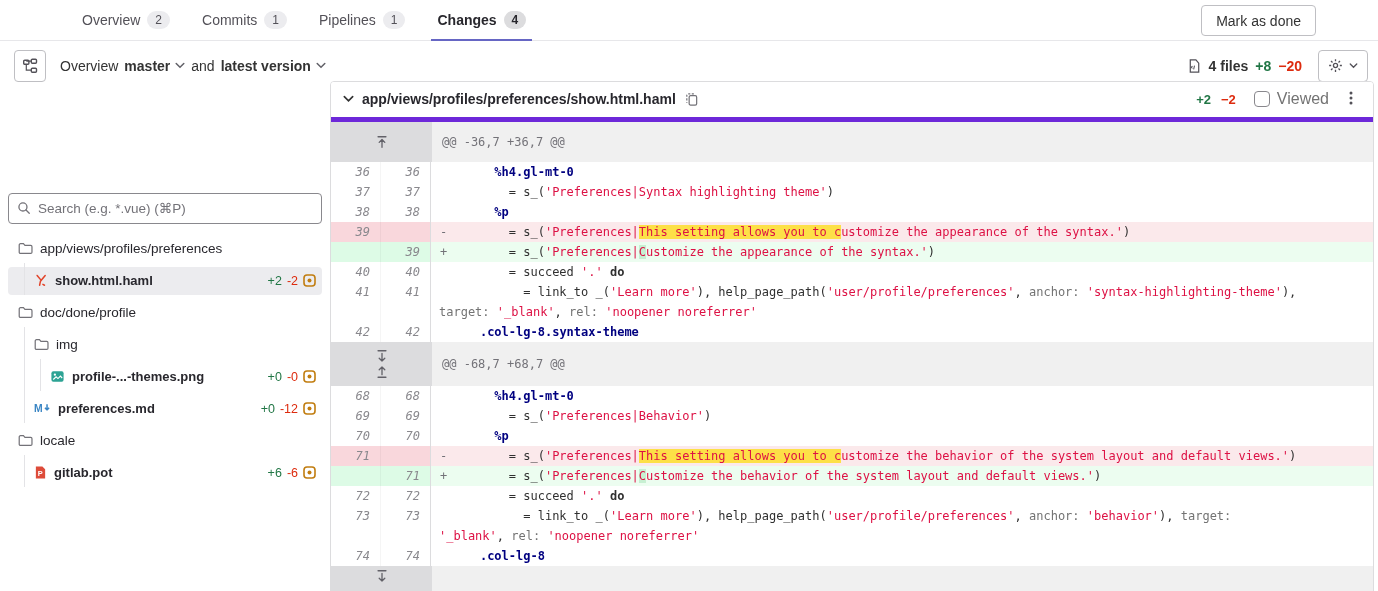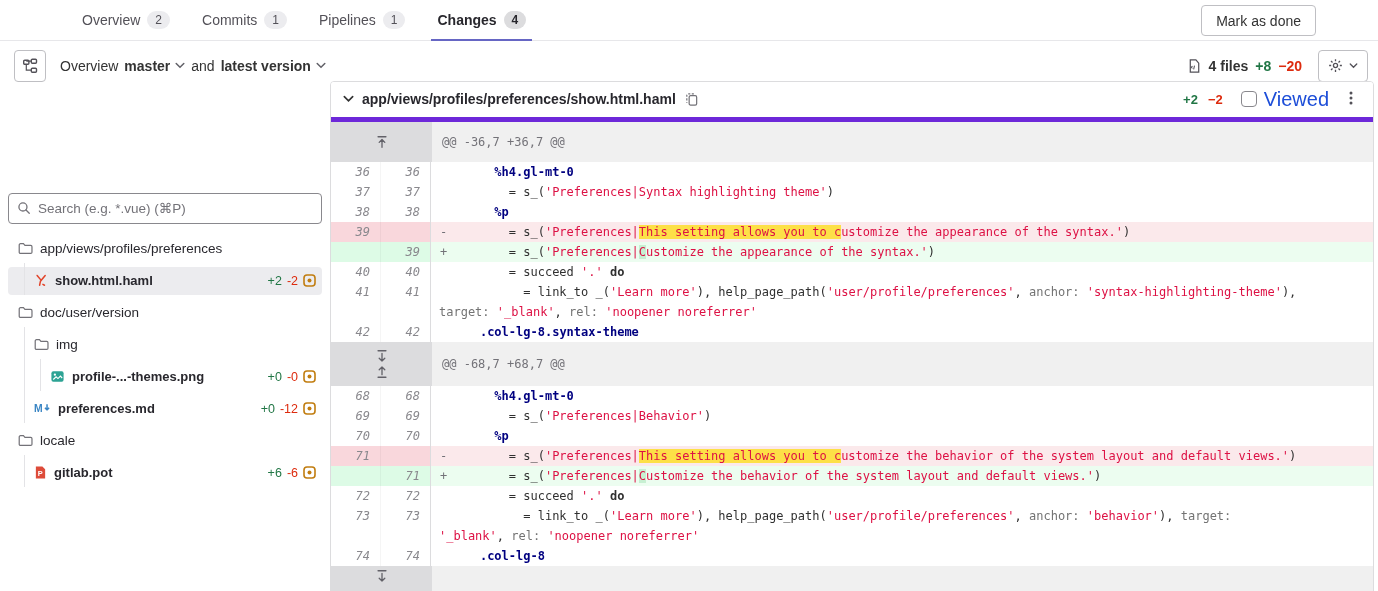--- a/index.html
+++ b/index.html
@@ -58,22 +58,22 @@
   .guide { position:absolute; top:-4px; bottom:0; width:1px; background:#e3e3e6; }
 
   
   .diff-panel { flex:1; margin-right:4px; border:1px solid #dcdcde; border-radius:4px 4px 0 0;
                 overflow:hidden; background:#fff; }
   .diff-header { height:40px; display:flex; align-items:center; gap:8px; padding:0 14px 0 12px;
                  border-bottom:5px solid #6d28d9; background:#fff; }
   .diff-header .path { font-weight:700; font-size:14px; color:#28272d; }
   .diff-header-right { margin-left:auto; display:flex; align-items:center; gap:10px; }
   .diff-header-right .plus, .diff-header-right .minus { font-size:13px; }
-  .viewed-wrap { display:flex; align-items:center; gap:7px; margin-left:8px; font-size:20px;
-                 color:#1d4ed8; cursor:pointer; }
+  .viewed-wrap { display:flex; align-items:center; gap:7px; margin-left:8px; font-size:16px;
+                 color:#737373; cursor:pointer; }
   .checkbox { width:16px; height:16px; border:1px solid #89888d; border-radius:4px; background:#fff; }
   .kebab-btn { background:none; border:none; cursor:pointer; padding:4px 6px; margin-left:4px; }
 
   
   .diff-rows { font-family:"DejaVu Sans Mono", monospace; font-size:12px; }
   .diff-row { display:flex; }
   .lnum { width:50px; flex:none; text-align:right; padding-right:10px; color:#89888d;
           font-size:12px; line-height:20px; cursor:pointer;font-style:italic; }
   .lnum.new { border-right:1px solid #dcdcde; }
   .lnum.old { border-right:1px solid rgba(0,0,0,0.04); }
@@ -208,21 +208,21 @@
             <svg width="13" height="13" viewBox="0 0 13 13">
               <rect x="1" y="1" width="11" height="11" rx="3" fill="none" stroke="#c17d10" stroke-width="1.6"></rect>
               <circle cx="6.5" cy="6.5" r="2" fill="#c17d10"></circle>
             </svg>
           </span>
         </div>
         <div class="tree-row folder" style="padding-left: 10px;">
           <svg width="15" height="15" viewBox="0 0 16 16">
             <path d="M1.3 4.2c0-.7.6-1.3 1.3-1.3h3.2l1.6 1.8h6.2c.7 0 1.3.6 1.3 1.3v6c0 .7-.6 1.3-1.3 1.3H2.6c-.7 0-1.3-.6-1.3-1.3V4.2z" fill="none" stroke="#737278" stroke-width="1.3"></path>
           </svg>
-          <span class="name">doc/user/version</span>
+          <span class="name">doc/done/profile</span>
         </div>
         <div class="tree-row folder" style="padding-left: 26px;">
           <span class="guide" style="left: 16px;"></span>
           <svg width="15" height="15" viewBox="0 0 16 16">
             <path d="M1.3 4.2c0-.7.6-1.3 1.3-1.3h3.2l1.6 1.8h6.2c.7 0 1.3.6 1.3 1.3v6c0 .7-.6 1.3-1.3 1.3H2.6c-.7 0-1.3-.6-1.3-1.3V4.2z" fill="none" stroke="#737278" stroke-width="1.3"></path>
           </svg>
           <span class="name">img</span>
         </div>
         <div class="tree-row file" style="padding-left: 42px;">
           <span class="guide" style="left: 16px;"></span>

